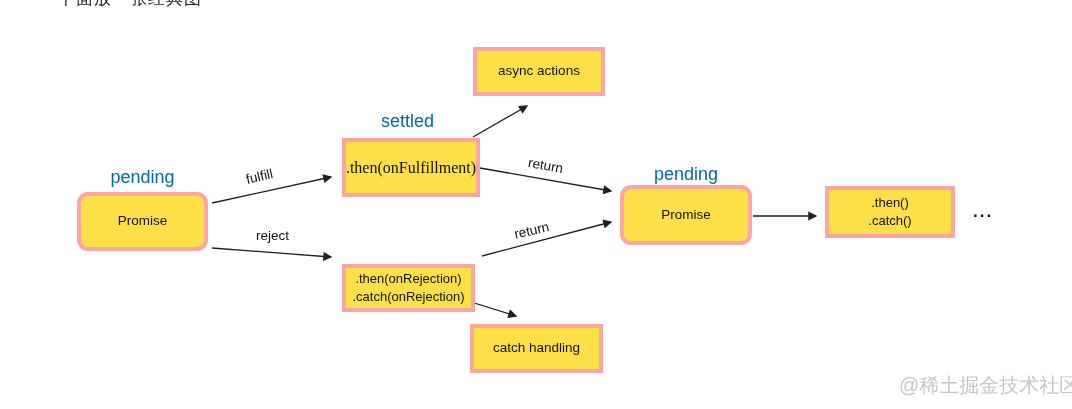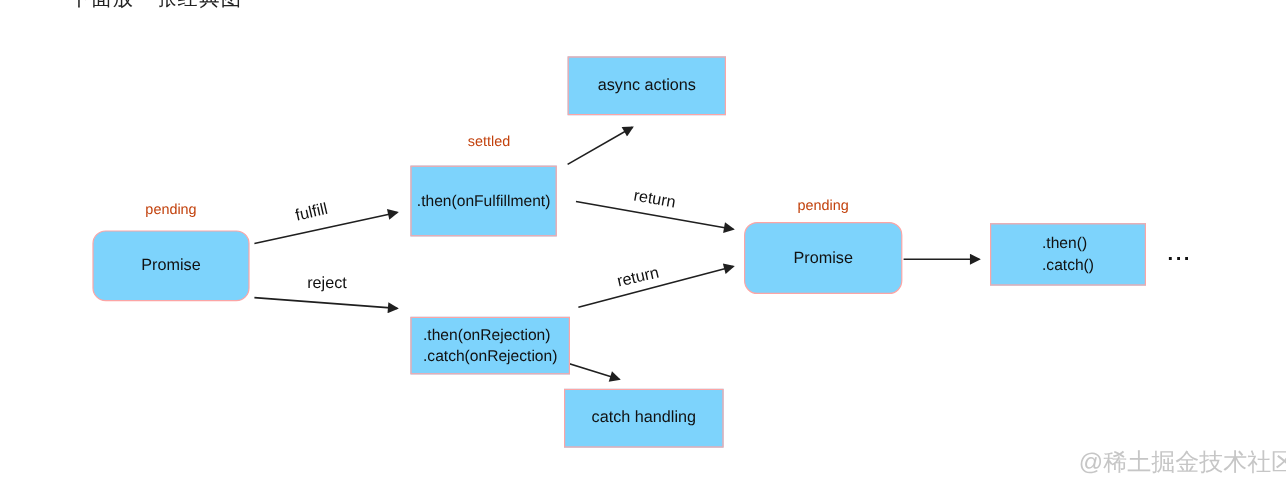--- a/index.html
+++ b/index.html
@@ -4,27 +4,27 @@
 <style>
   html,body{margin:0;padding:0;background:#ffffff;}
   #canvas{
     position:relative;width:1072px;height:409px;overflow:hidden;
     background:#ffffff;
     font-family:"Liberation Sans","DejaVu Sans",sans-serif;
     color:#111111;
   }
   .node{
     position:absolute;display:flex;align-items:center;justify-content:center;
-    border:1px solid #fca5a5;background:#7dd3fc;
-    font-size:13.5px;text-align:left;line-height:1.35;box-sizing:border-box;
+    border:4px solid #fca5a5;background:#fde047;
+    font-size:13.5px;text-align:center;line-height:1.35;box-sizing:border-box;
   }
   .rounded{border-radius:11px;}
   .multiline span{display:block;font-size:13px;}
   .state-label{
-    position:absolute;text-align:center;font-size:12px;color:#c2410c;
+    position:absolute;text-align:center;font-size:18px;color:#0369a1;
   }
   .edge-label{
     position:absolute;font-size:13.5px;color:#111111;white-space:nowrap;
   }
   .ellipsis{
     position:absolute;left:973px;top:202px;font-size:17px;font-weight:bold;
     letter-spacing:2px;color:#111111;
   }
   .clipped-top{
     position:absolute;left:58px;top:-13px;font-size:17px;color:#222222;
@@ -32,21 +32,21 @@
   }
   .watermark{
     position:absolute;left:899px;top:372px;font-size:20px;color:#c6c6c6;
     white-space:nowrap;
   }
   svg.edges{position:absolute;left:0;top:0;width:1072px;height:409px;}
   svg.edges line{stroke:#1f1f1f;stroke-width:1.3;}
   
   #promise1{left:77px;top:192px;width:131px;height:59px;}
   #lbl-pending1{left:77px;top:167px;width:131px;}
-  #box-fulfillment{left:342px;top:138px;width:122px;height:59px;font-size:13px;}
+  #box-fulfillment{left:342px;top:138px;width:138px;height:59px;font-size:16px;font-family:Liberation Serif, serif;}
   #lbl-settled{left:342px;top:111px;width:131px;}
   #box-rejection{left:342px;top:224px;width:133px;height:48px;margin-top:40px;}
   #box-async{left:473px;top:47px;width:132px;height:49px;}
   #box-error{left:470px;top:324px;width:133px;height:49px;}
   #promise2{left:620px;top:185px;width:132px;height:60px;}
   #lbl-pending2{left:620px;top:164px;width:132px;}
   #box-thencatch{left:825px;top:186px;width:130px;height:52px;}
   #lbl-fulfill{left:246px;top:169px;transform:rotate(-13deg);}
   #lbl-reject{left:256px;top:228px;text-align:center;}
   #lbl-return1{left:528px;top:158px;transform:rotate(10deg);}

